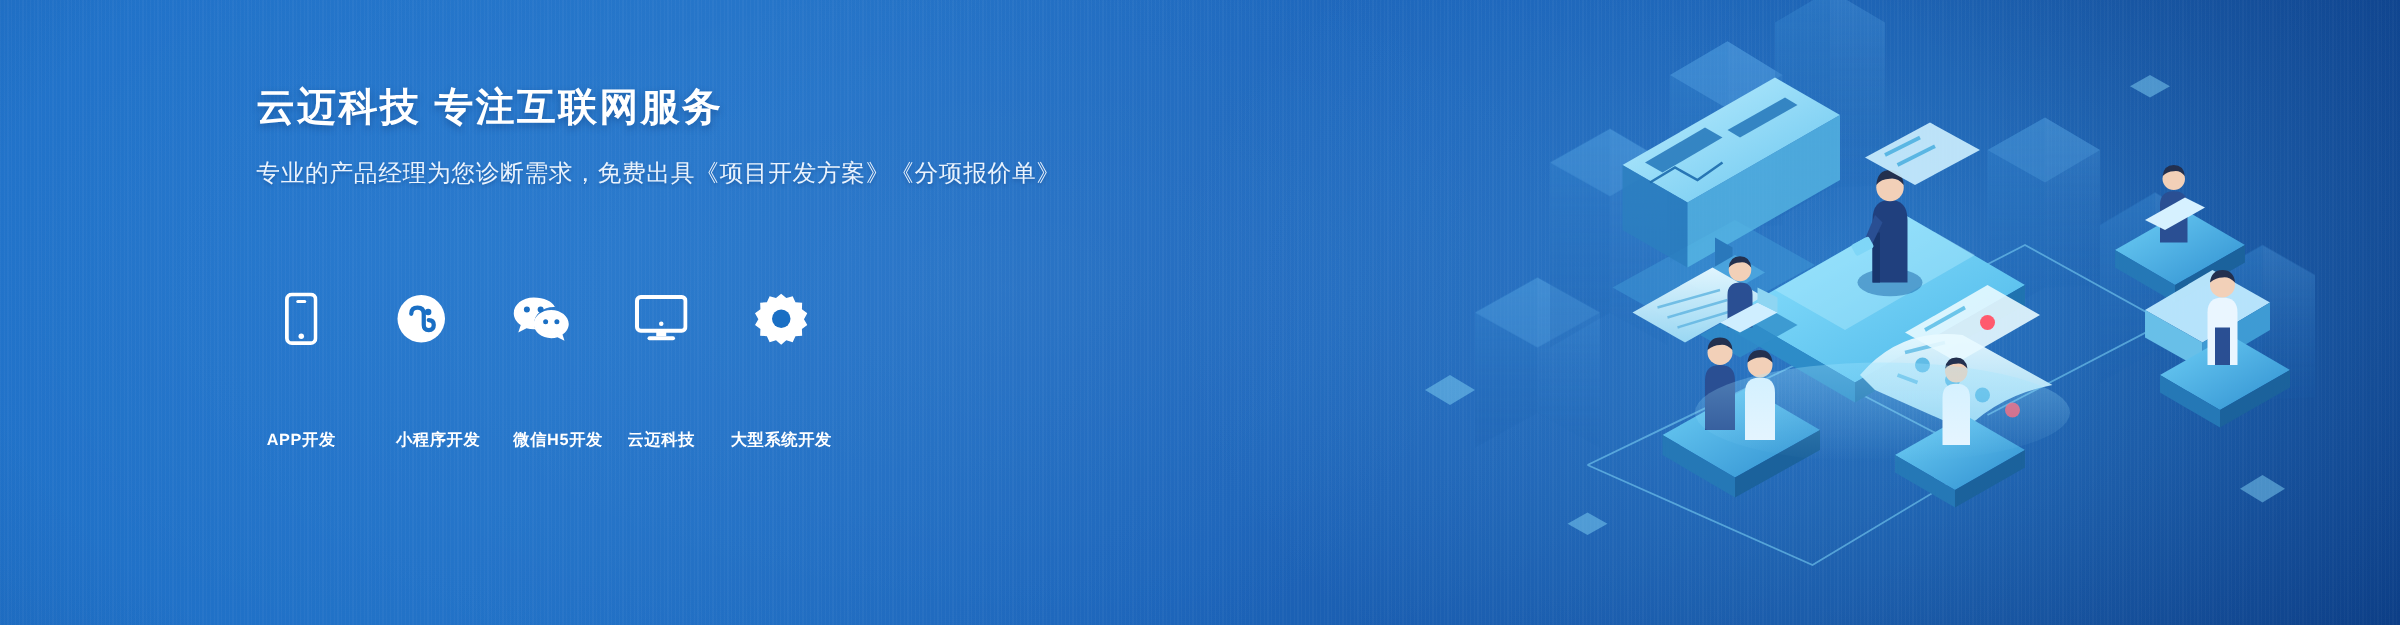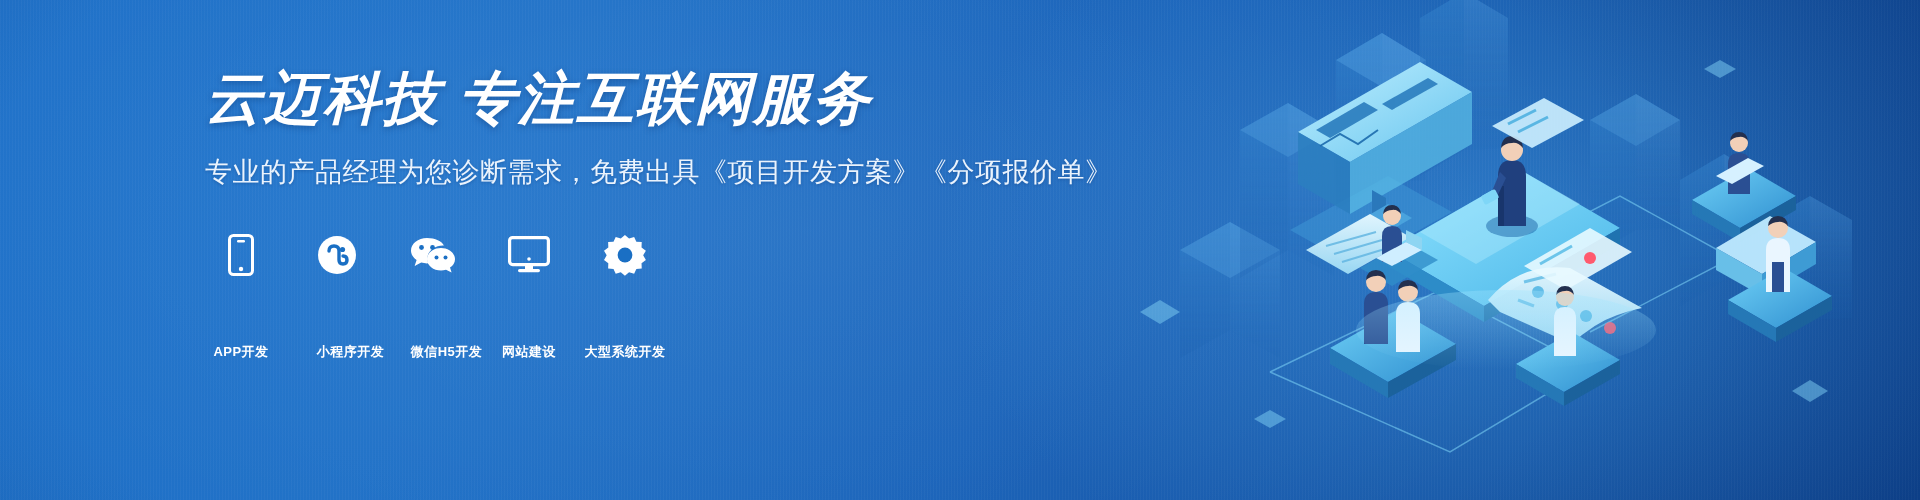--- a/index.html
+++ b/index.html
@@ -23,27 +23,26 @@
   }
   .vignette{
     position:absolute;inset:0;
     background:radial-gradient(ellipse 1500px 760px at 42% 46%, rgba(255,255,255,0.06) 0%, rgba(0,0,0,0.0) 55%, rgba(5,40,95,0.30) 100%);
     pointer-events:none;
   }
 
   
   .copy{position:absolute;left:205px;top:70px;width:720px;}
   .headline{
-    color:#ffffff;font-size:57px;line-height:1;font-weight:bold;
+    color:#ffffff;font-size:31px;line-height:1;font-weight:bold;
     letter-spacing:2px;white-space:nowrap;
     text-shadow:0 2px 6px rgba(5,40,95,.35);
-    font-style:italic;
   }
   .sub{
-    margin-top:24px;color:#eaf3fd;font-size:27px;line-height:1.62;
+    margin-top:24px;color:#eaf3fd;font-size:19px;line-height:1.62;
     letter-spacing:.5px;font-weight:normal;
     text-shadow:0 1px 3px rgba(5,40,95,.30);
   }
   .sub div{white-space:nowrap;}
 
   
   .services{position:absolute;left:205px;top:233px;display:flex;align-items:flex-start;}
   .svc{width:72px;display:flex;flex-direction:column;align-items:center;margin-right:24px;gap:48px;}
   .svc:last-child{margin-right:16px;}
   .svc .ico{height:44px;display:flex;align-items:center;justify-content:center;}
@@ -312,21 +311,21 @@
 
     <div class="svc">
       <div class="ico">
         <svg width="42" height="38" viewBox="0 0 42 38" xmlns="http://www.w3.org/2000/svg">
           <rect x="1.6" y="1.6" width="38.8" height="27" rx="3" fill="none" stroke="#ffffff" stroke-width="3.2"></rect>
           <circle cx="21" cy="23" r="1.8" fill="#ffffff"></circle>
           <rect x="17" y="29" width="8" height="4" fill="#ffffff"></rect>
           <rect x="10" y="33" width="22" height="3.2" rx="1.6" fill="#ffffff"></rect>
         </svg>
       </div>
-      <div class="cap">网站建设</div>
+      <div class="cap">云迈科技</div>
     </div>
 
     <div class="svc">
       <div class="ico">
         <svg width="42" height="42" viewBox="0 0 42 42" xmlns="http://www.w3.org/2000/svg">
           <path d="M21 0.5 L25.3 4.2 L30.6 2.6 L32.9 7.7 L38.5 8 L38.3 13.6 L42.8 16.9 L40 21.8 L42.8 26.7 L38.3 30 L38.5 35.6 L32.9 35.9 L30.6 41 L25.3 39.4 L21 43.1 L16.7 39.4 L11.4 41 L9.1 35.9 L3.5 35.6 L3.7 30 L-0.8 26.7 L2 21.8 L-0.8 16.9 L3.7 13.6 L3.5 8 L9.1 7.7 L11.4 2.6 L16.7 4.2 Z" fill="#ffffff" transform="translate(0,-1) scale(0.96) translate(0.8,1.5)"></path>
           <circle cx="21" cy="21" r="7.4" fill="#1a6fc4"></circle>
         </svg>
       </div>
       <div class="cap">大型系统开发</div>

